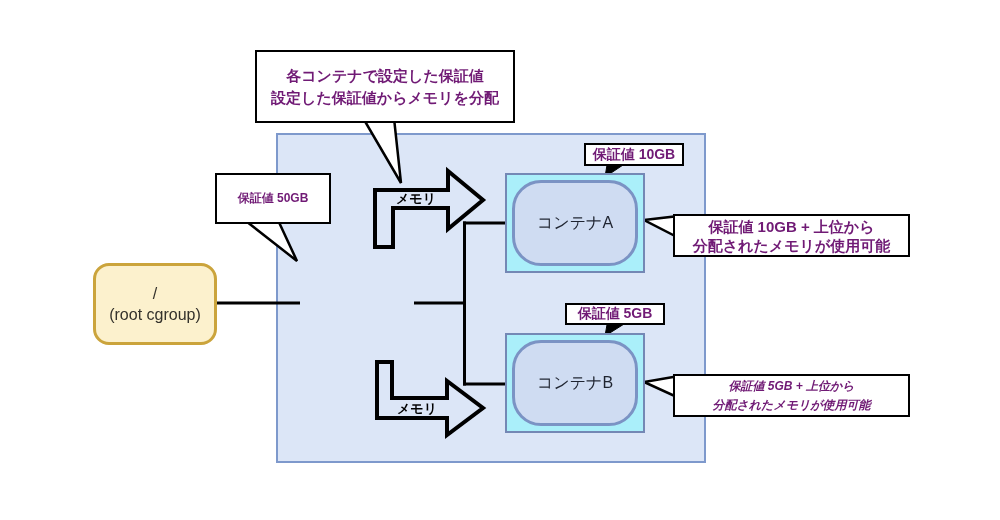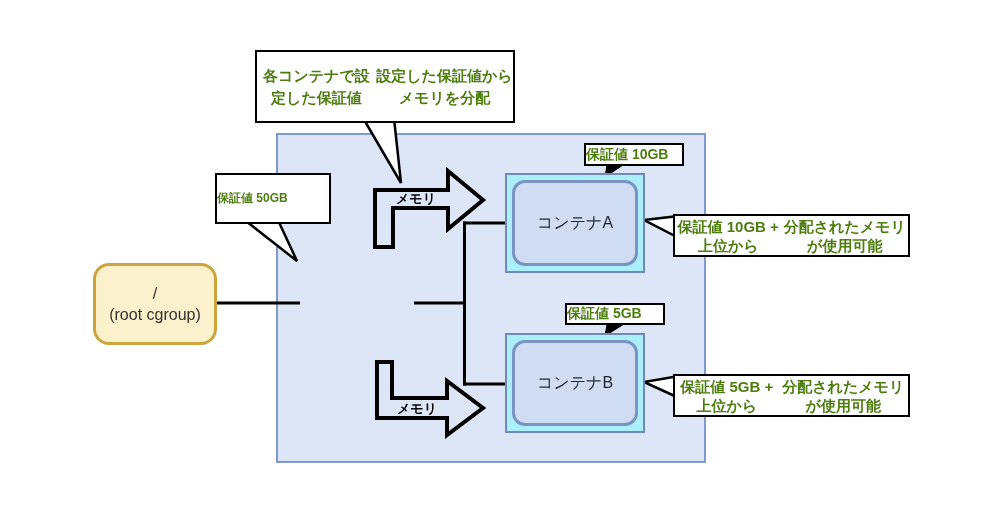--- a/index.html
+++ b/index.html
@@ -34,33 +34,33 @@
     border-radius:13px;display:flex;align-items:center;justify-content:center;
     color:var(--node-text);font-size:16px;text-align:center;
   }
   .workload{left:296px;top:262px;width:120px;height:81px;}
   .hl-outer{
     background:var(--highlight-fill);border:2.5px solid var(--highlight-border);
     display:flex;align-items:center;justify-content:center;
   }
   .cont-a{left:505px;top:173px;width:140px;height:100px;}
   .cont-b{left:505px;top:333px;width:140px;height:100px;}
-  .hl-inner{width:120px;height:80px;}
+  .hl-inner{width:120px;height:80px;border-radius:29px;}
 
   .callout{
     background:var(--callout-fill);border:2.5px solid var(--line-color);
-    display:flex;align-items:center;justify-content:space-between;
-    font-weight:bold;color:#4d7c0f;text-align:center;
+    display:flex;flex-direction:column;align-items:center;justify-content:center;
+    font-weight:bold;color:#701a75;text-align:center;
   }
   .top-callout{left:255px;top:50px;width:260px;height:73px;font-size:15px;line-height:22px;}
   .callout-50{left:215px;top:173px;width:116px;height:51px;font-size:12px;}
   .label-10{left:565px;top:143px;width:100px;height:23px;font-size:14px;margin-left:19px;}
   .label-5{left:565px;top:303px;width:100px;height:22px;font-size:14px;}
   .callout-a{left:673px;top:214px;width:237px;height:43px;font-size:15px;line-height:19px;}
-  .callout-b{left:673px;top:374px;width:237px;height:43px;font-size:15px;line-height:19px;}
+  .callout-b{left:673px;top:374px;width:237px;height:43px;font-size:12px;line-height:19px;font-style:italic;}
 
   .memory-label{
     display:flex;align-items:center;justify-content:center;
     font-weight:bold;font-size:13px;color:#000;padding-left:8px;
   }
   .mem-top{left:377px;top:190px;width:70px;height:18px;}
   .mem-bottom{left:379px;top:399px;width:68px;height:19px;}
 </style>
 </head>
 <body>

